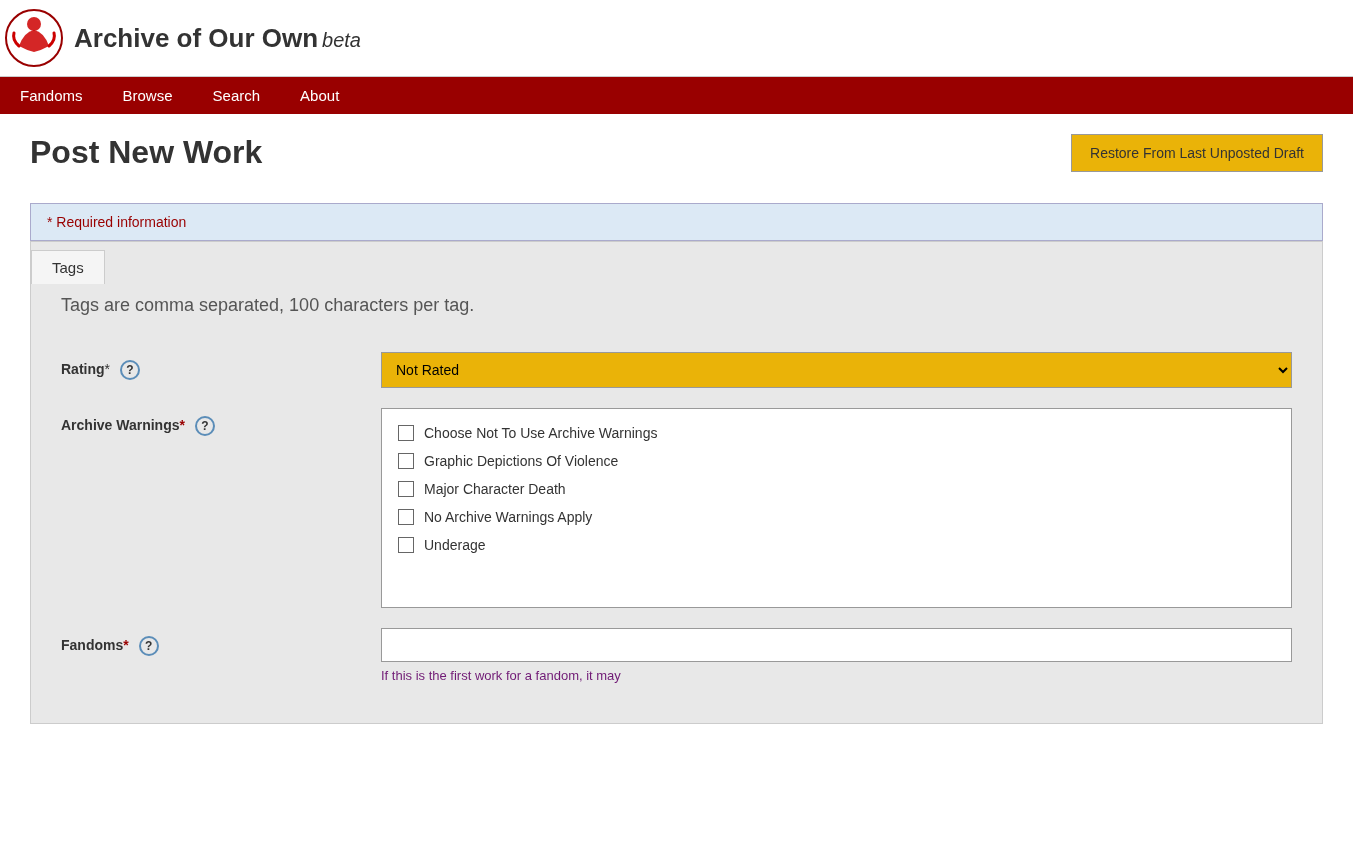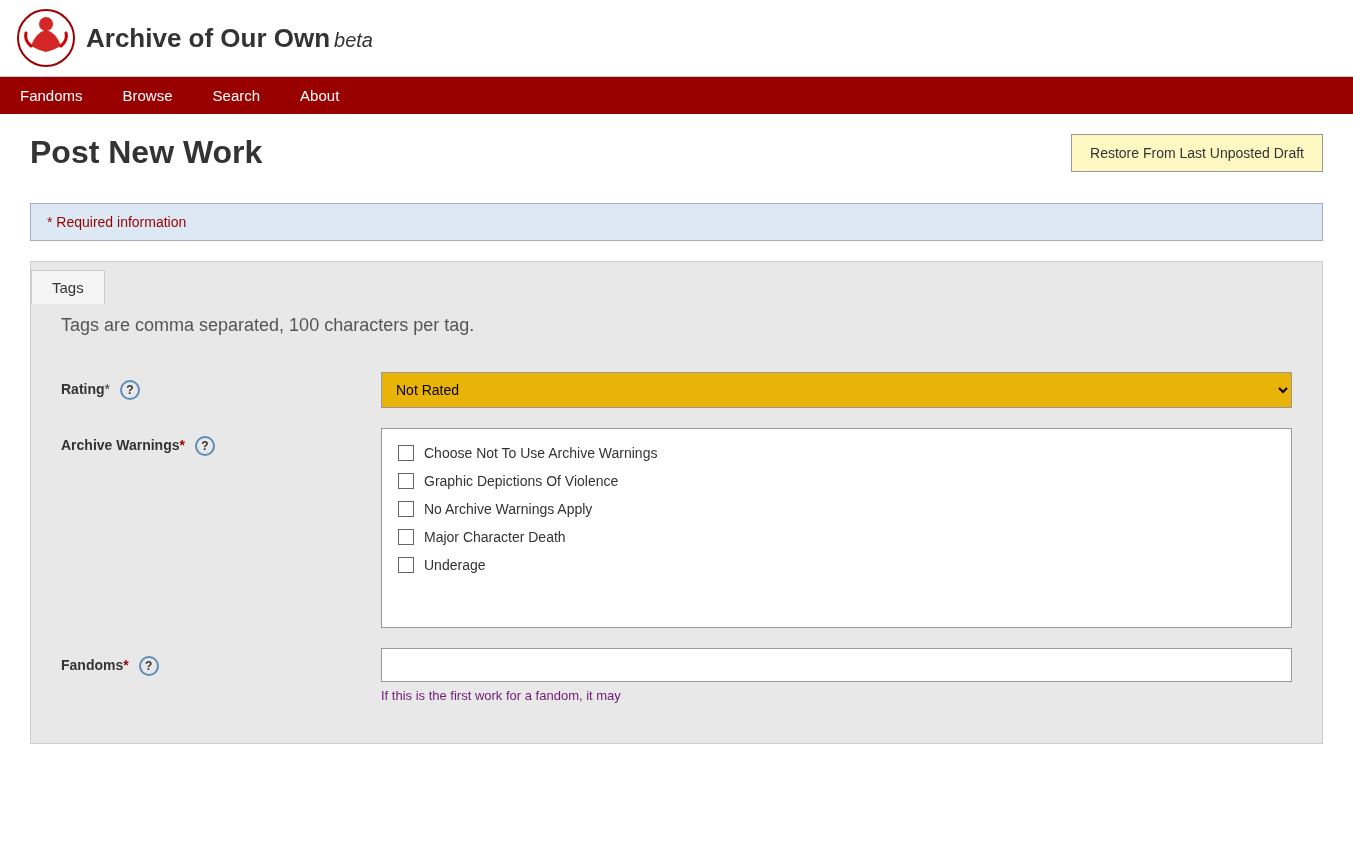--- a/index.html
+++ b/index.html
@@ -1,35 +1,35 @@
 <!DOCTYPE html>
 <html><head>
   <meta charset="utf-8">
   <style>
     * { box-sizing: border-box; margin: 0; padding: 0; }
     body { font-family: Arial, Helvetica, sans-serif; font-size: 14px; background: #fff; color: #333; }
 
     
-    #header { background: #fff; padding: 8px 16px; display: flex; align-items: center; border-bottom: 1px solid #ccc; }
+    #header { background: #fff; padding: 8px 4px; display: flex; align-items: center; border-bottom: 1px solid #ccc; }
     #logo { display: flex; align-items: center; gap: 10px; text-decoration: none; color: #900; }
     #logo-icon { width: 60px; height: 60px; }
     #logo-text { font-size: 26px; font-weight: bold; color: #333; }
     #logo-beta { font-size: 20px; font-style: italic; color: #333; }
 
     
     #nav { background: #900; display: flex; gap: 0; }
     .nav-item { color: #fff; padding: 10px 20px; cursor: pointer; font-size: 15px; text-decoration: none; }
 
     
     #main { padding: 20px 30px; }
     #page-title { font-size: 32px; font-weight: bold; color: #333; margin-bottom: 16px; }
 
     
-    #required-bar { background: #dce9f5; border: 1px solid #aac; padding: 10px 16px; color: #900; font-size: 14px; margin-bottom: 20px; }
-    #restore-btn { background: #fef9c3; border: 1px solid #999; padding: 10px 18px; cursor: pointer; font-size: 14px; color: #333; }
+    #required-bar { background: #dce9f5; border: 1px solid #aac; padding: 10px 16px; color: #900; font-size: 14px; }
+    #restore-btn { background: #eab308; border: 1px solid #999; padding: 10px 18px; cursor: pointer; font-size: 14px; color: #333; }
 
     
     #tags-section { border: 1px solid #ccc; background: #e8e8e8; position: relative; }
     #tags-tab { background: #f5f5f5; border: 1px solid #ccc; border-bottom: none; display: inline-block; padding: 8px 20px; font-size: 15px; position: relative; top: 8px; left: 0; margin-bottom: -1px; z-index: 1; }
     #tags-content { background: #e8e8e8; padding: 20px 30px; }
 
     
     #tag-note { margin-bottom: 36px; color: #555; font-size: 18px; }
 
     
@@ -126,26 +126,26 @@
           <div class="checkbox-list">
             <div class="checkbox-item">
               <input type="checkbox" id="cb-no-archive-warnings" style="">
               <label for="cb-no-archive-warnings">Choose Not To Use Archive Warnings</label>
             </div>
             <div class="checkbox-item">
               <input type="checkbox" id="cb-graphic-violence" style="">
               <label for="cb-graphic-violence">Graphic Depictions Of Violence</label>
             </div>
             <div class="checkbox-item">
+              <input type="checkbox" id="cb-major-character-death" style="">
+              <label for="cb-major-character-death">Major Character Death</label>
+            </div>
+            <div class="checkbox-item">
               <input type="checkbox" id="cb-no-warnings-apply" style="">
               <label for="cb-no-warnings-apply">No Archive Warnings Apply</label>
-            </div>
-            <div class="checkbox-item">
-              <input type="checkbox" id="cb-major-character-death" style="">
-              <label for="cb-major-character-death">Major Character Death</label>
             </div>
             <div class="checkbox-item">
               <input type="checkbox" id="cb-underage" style="">
               <label for="cb-underage">Underage</label>
             </div>
           </div>
         </div>
       </div>
 
       <div class="form-row">

